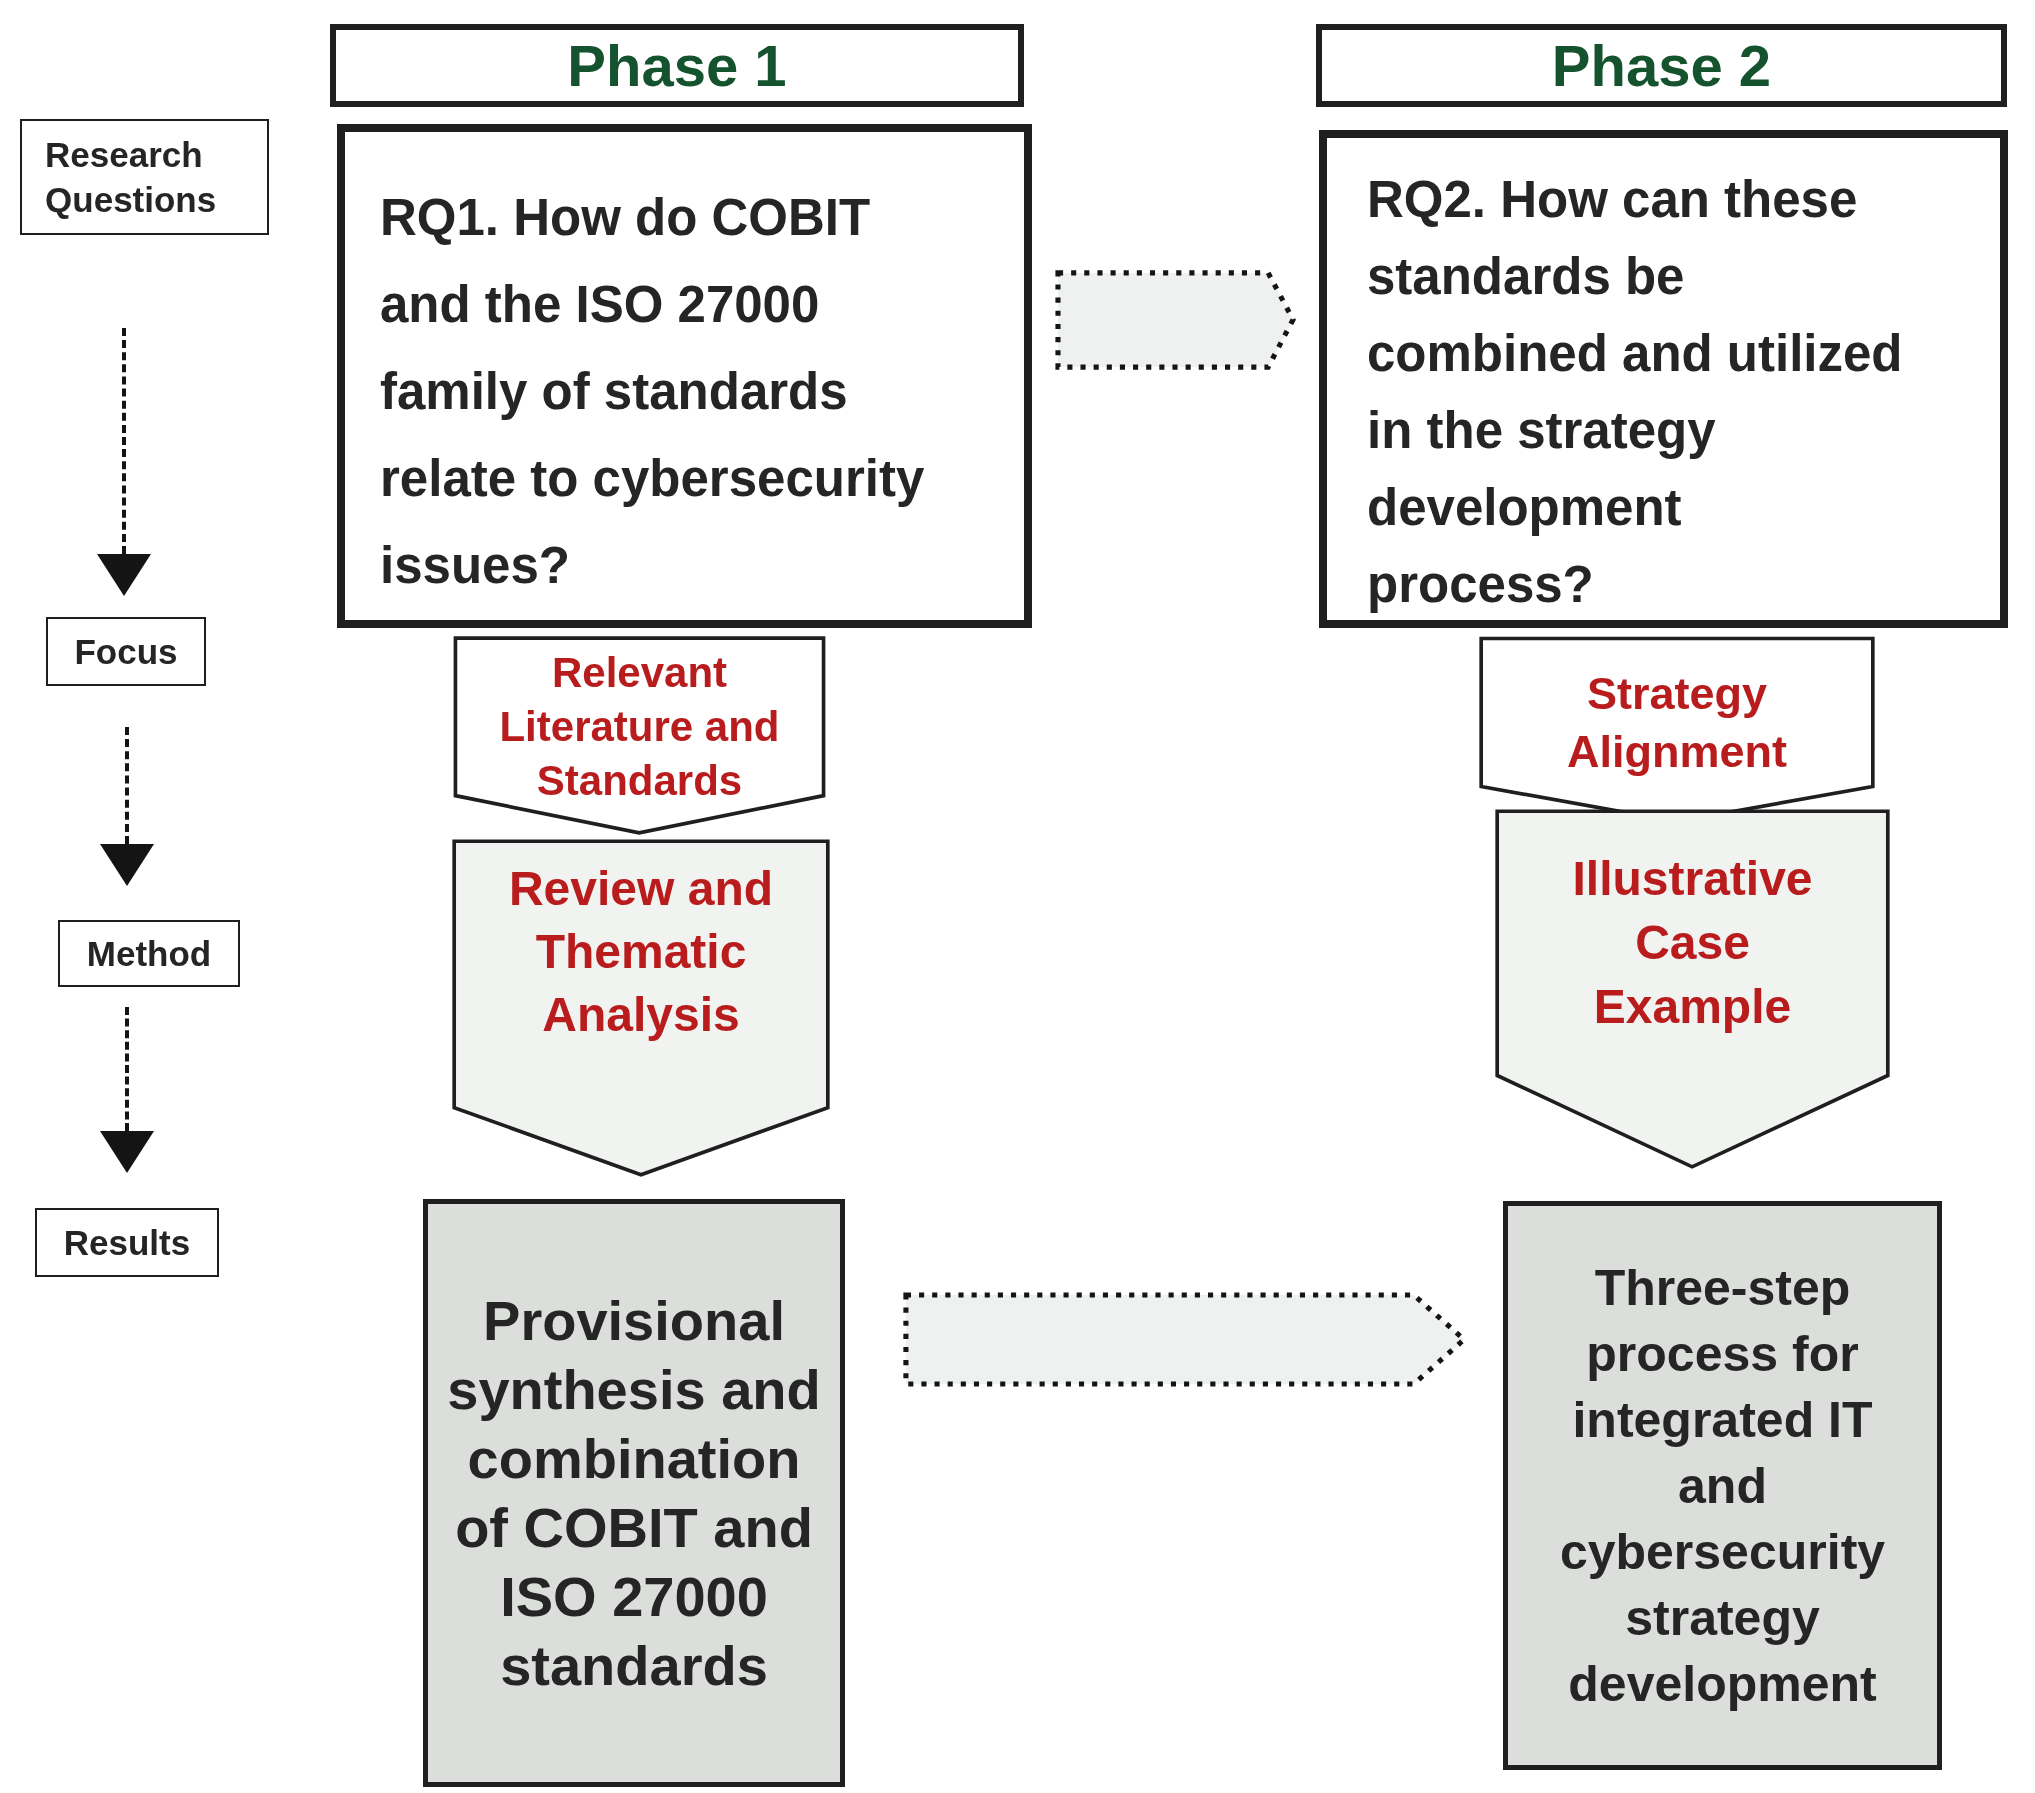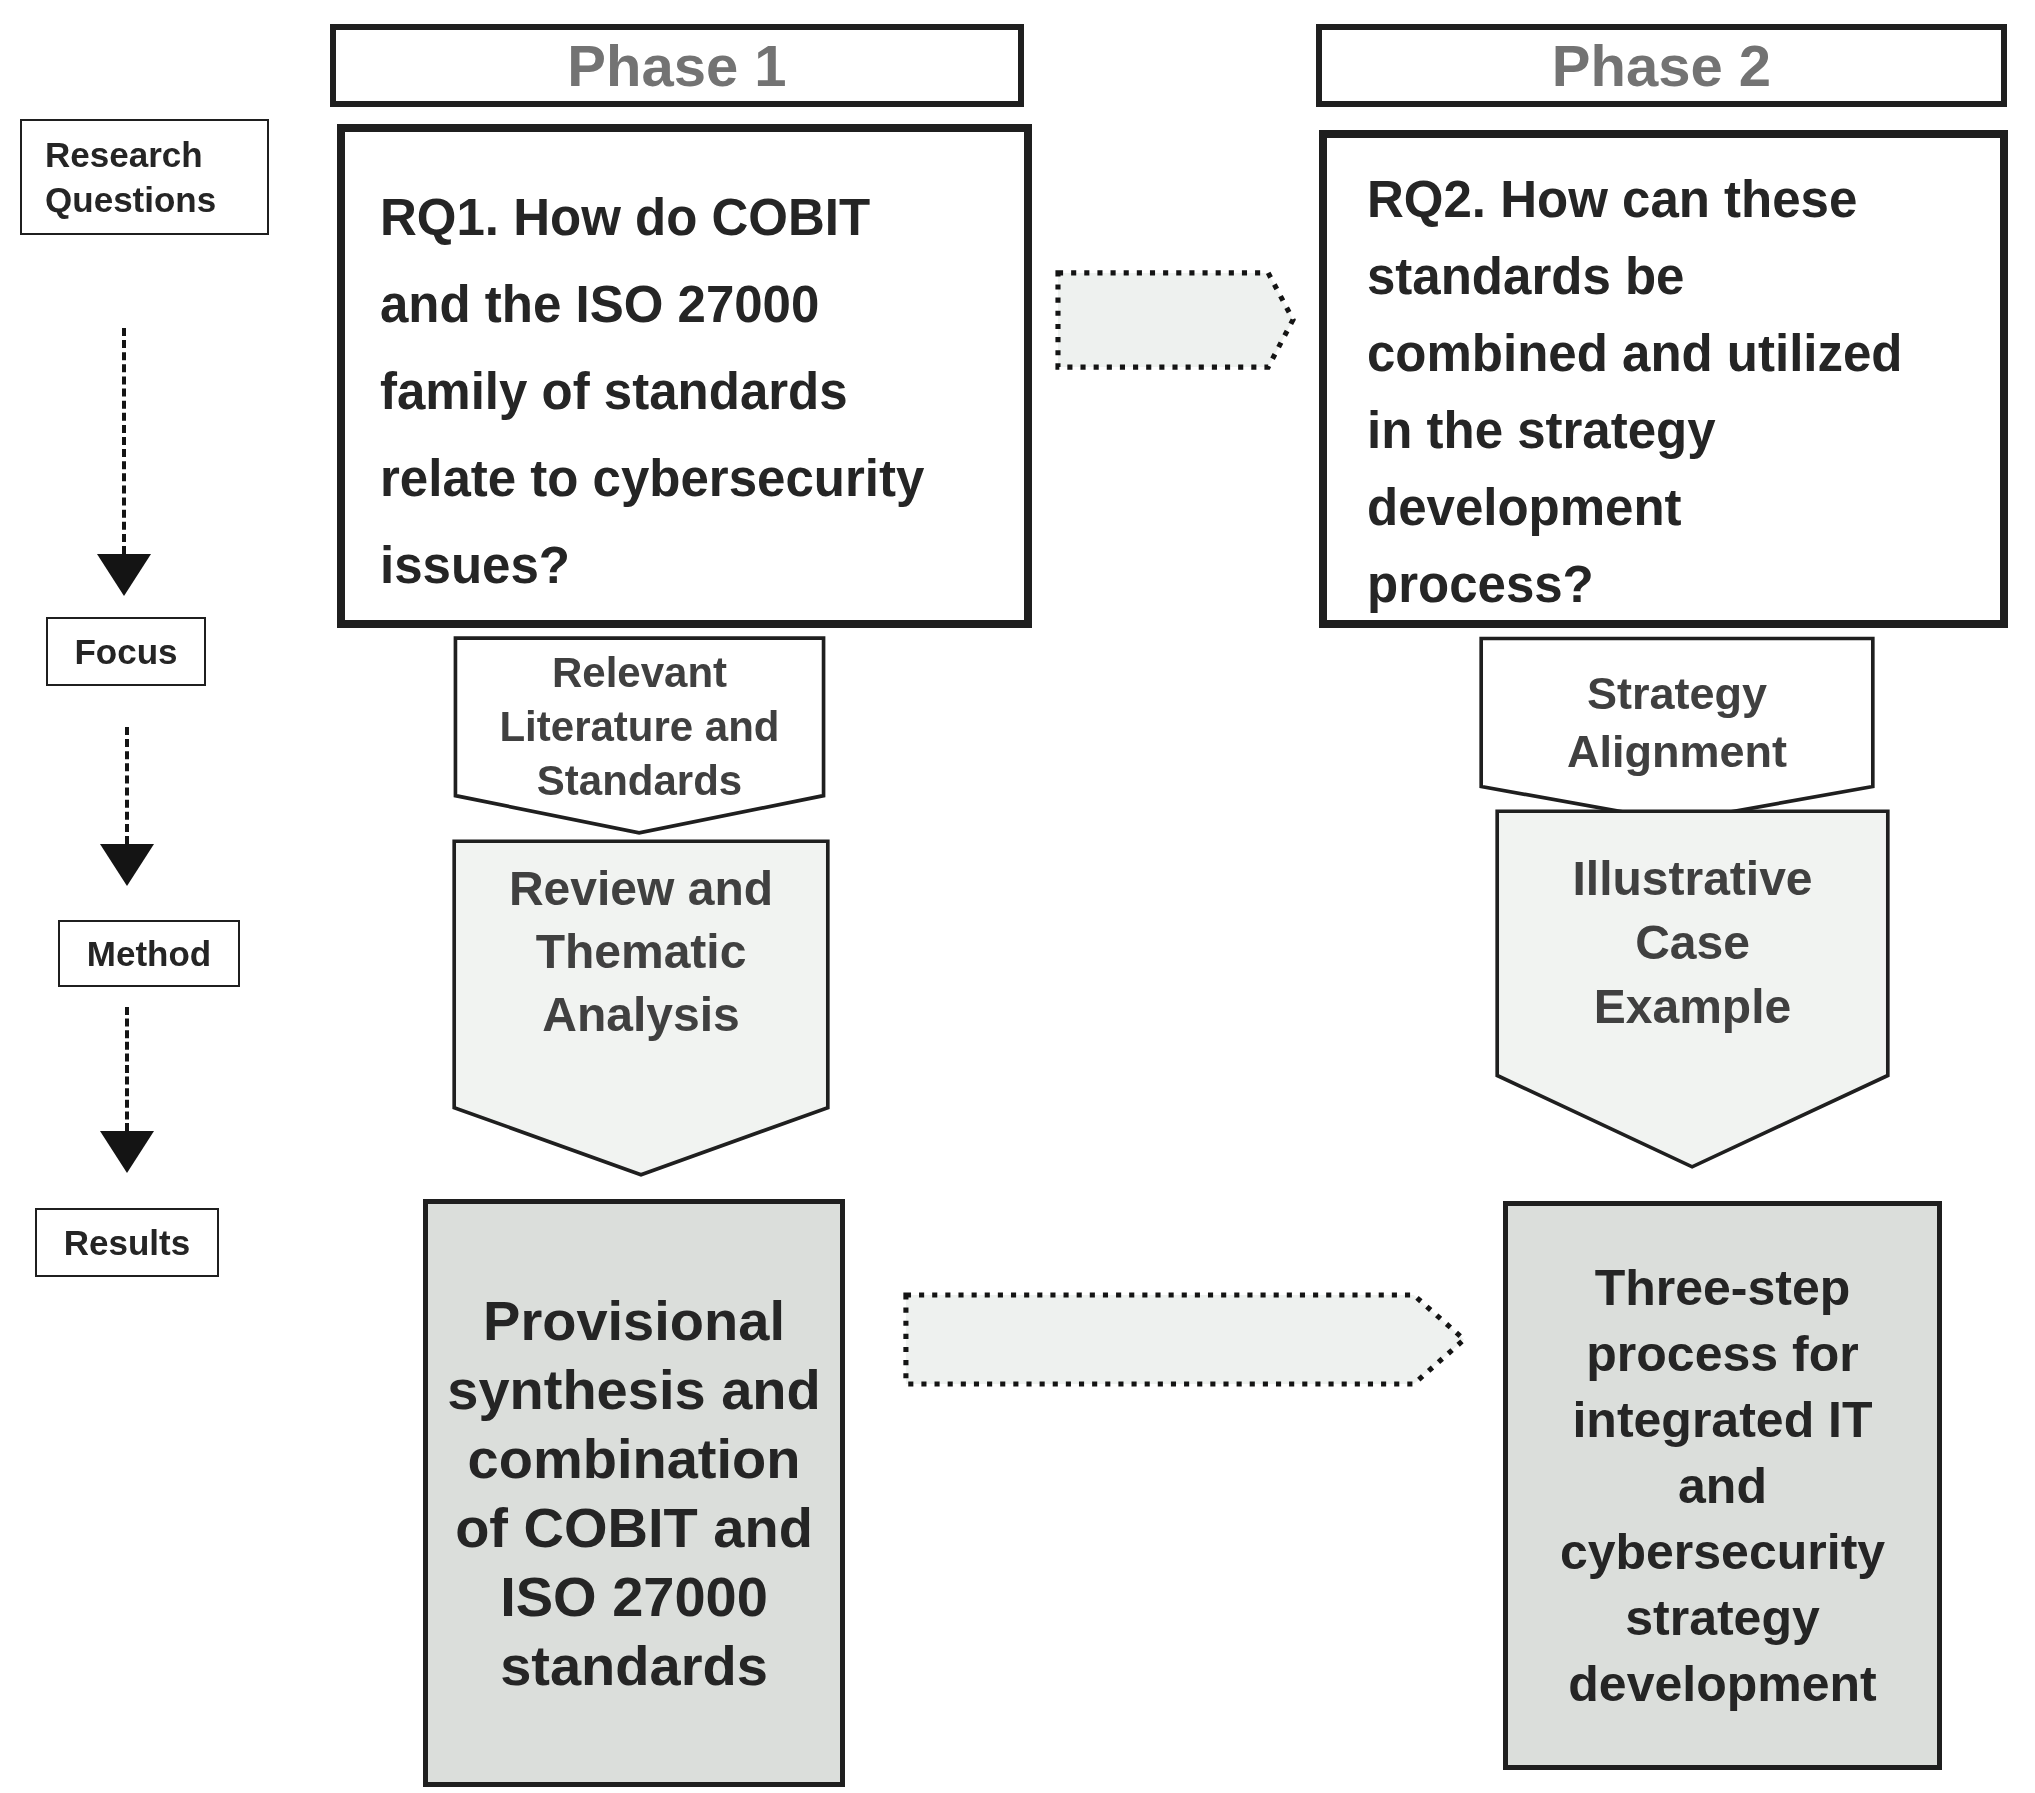--- a/index.html
+++ b/index.html
@@ -37,39 +37,39 @@
     border-right:27px solid transparent;
     border-top:42px solid #141414;
   }
   
   .hdr{
     position:absolute;
     background:#ffffff;
     border:6.6px solid #1f1f1f;
     box-sizing:border-box;
     display:flex;align-items:center;justify-content:center;
-    font-weight:bold;font-size:58px;color:#737373;
+    font-weight:bold;font-size:58px;color:#14532d;
   }
   
   .rqb{
     position:absolute;
     background:#ffffff;
     border:8.8px solid #1f1f1f;
     box-sizing:border-box;
     font-weight:bold;
     color:#252525;
   }
   #rq1-box .rqtext{padding:42px 14.6px 0 35px;font-size:51px;line-height:87px;}
   #rq2-box .rqtext{padding:23.4px 11px 0 40px;font-size:51px;line-height:77px;}
   
   .pent{position:absolute;}
   .pent svg{position:absolute;left:0;top:0;display:block;}
   .pent .ptext{
     position:absolute;left:0;top:0;width:100%;
-    text-align:center;font-weight:bold;color:#404040;
+    text-align:center;font-weight:bold;color:#b91c1c;
   }
   .pshape-white{fill:#ffffff;stroke:#1f1f1f;stroke-width:5;}
   .pshape-gray{fill:#f1f3f1;stroke:#1f1f1f;stroke-width:5;}
   #pent1 .ptext{padding-top:10.2px;font-size:42px;line-height:54px;}
   #pent2 .ptext{padding-top:17.5px;font-size:48px;line-height:63px;}
   #pent3 .ptext{padding-top:29px;font-size:45px;line-height:58px;}
   #pent4 .ptext{padding-top:38px;font-size:48px;line-height:64px;}
   
   .gbox{
     position:absolute;

